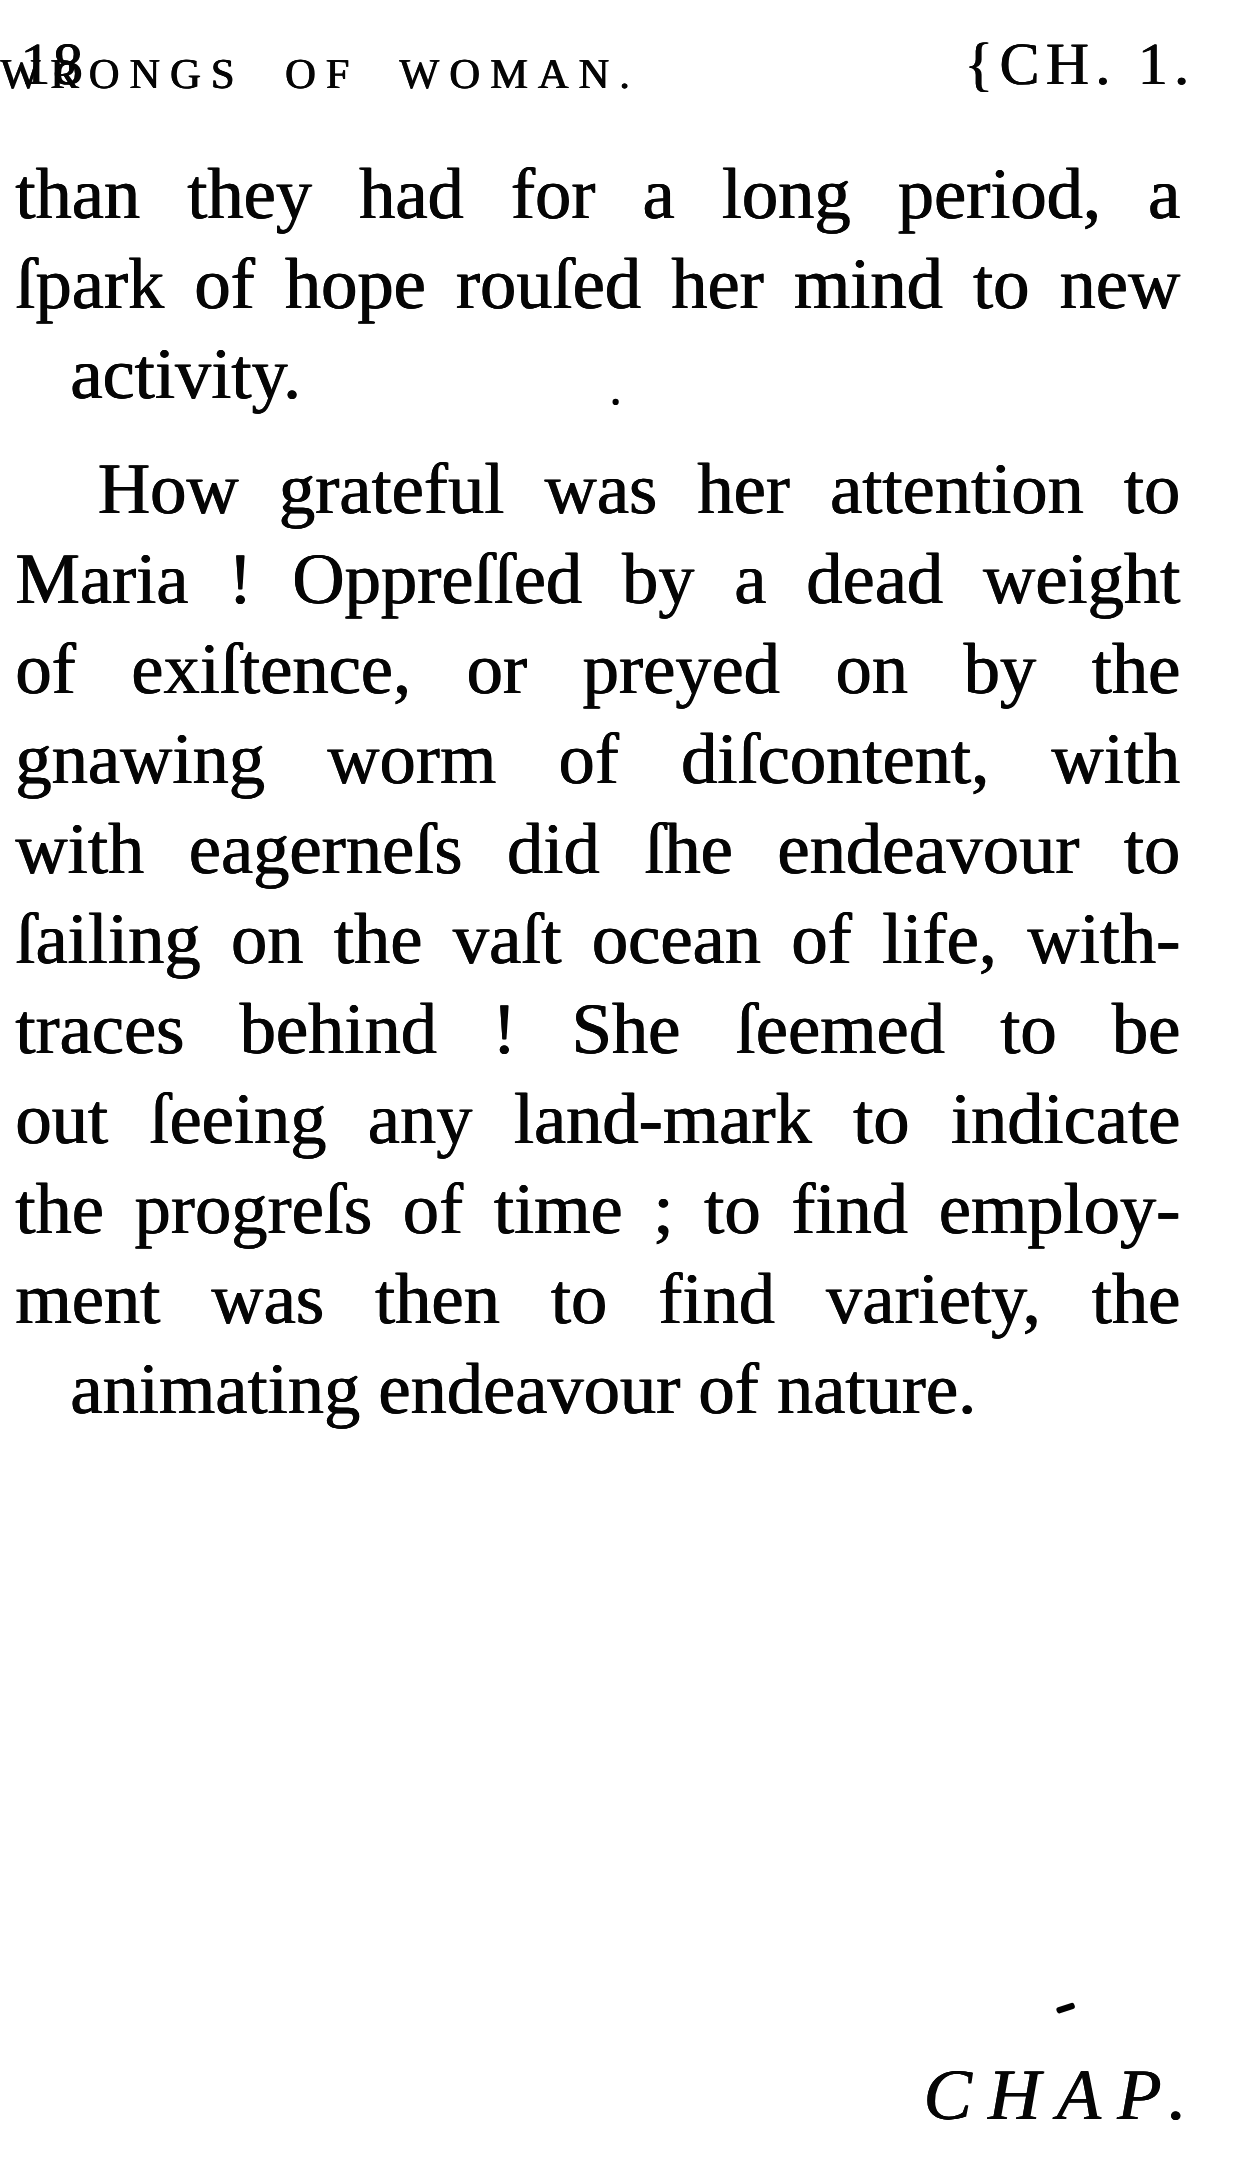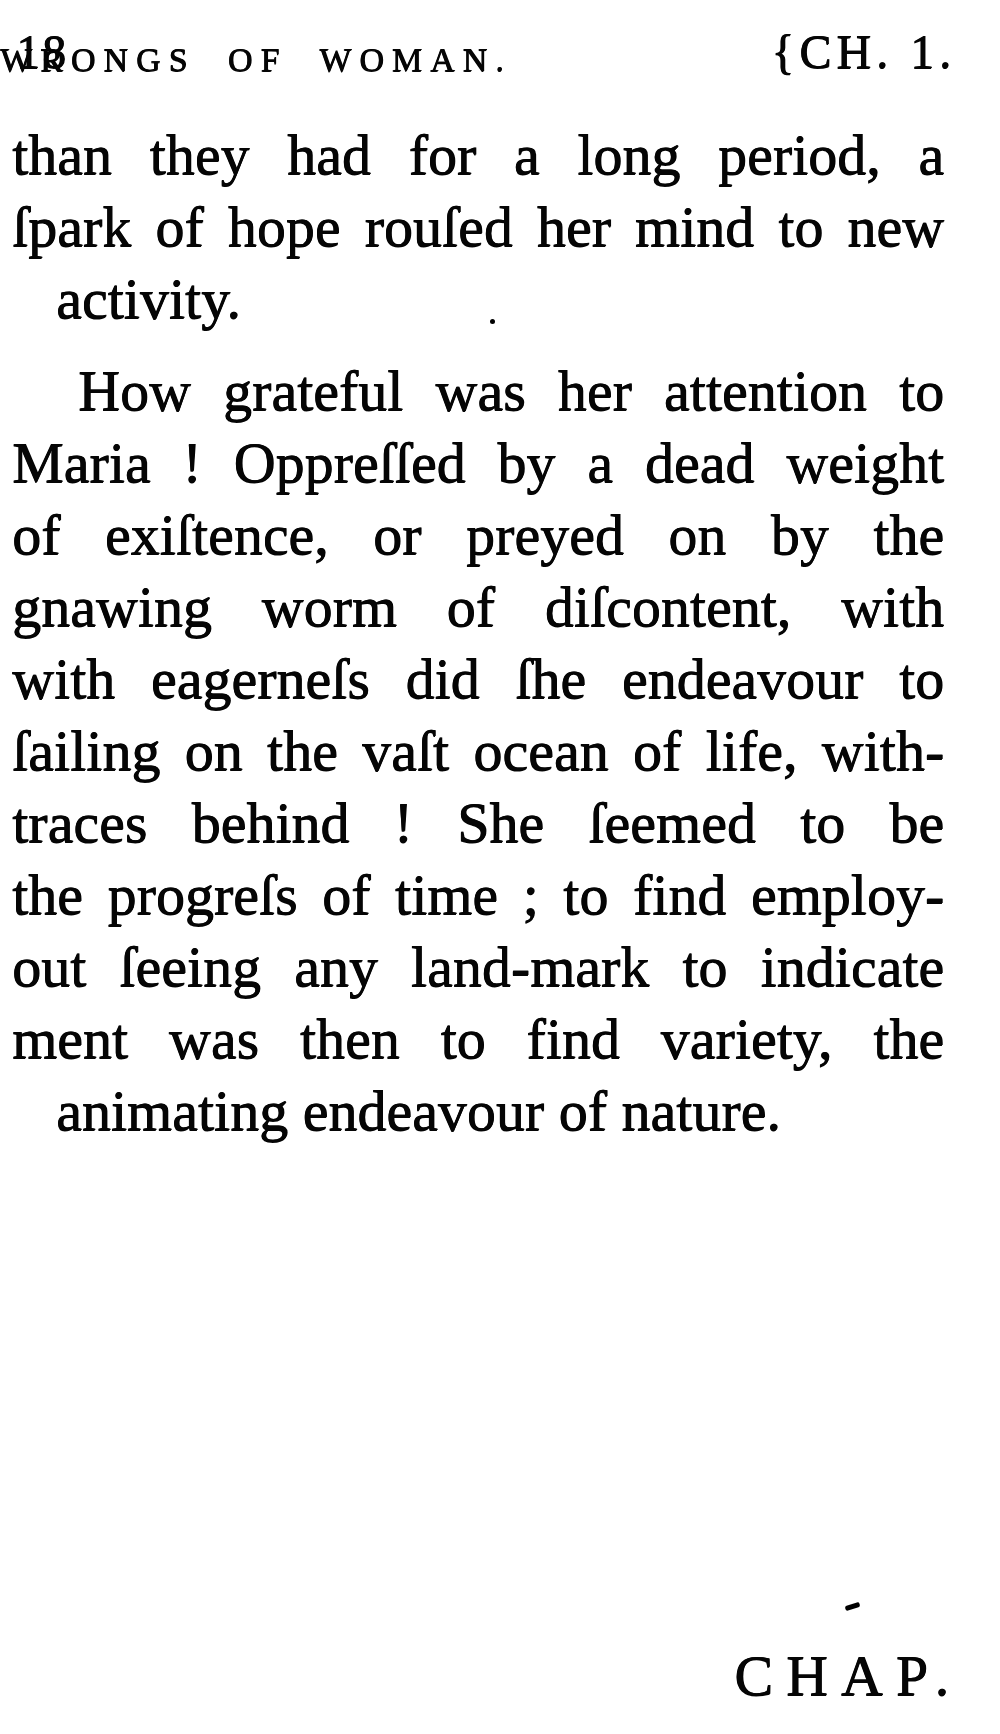--- a/index.html
+++ b/index.html
@@ -33,21 +33,21 @@
     font-size: 58px; line-height: 72px;
   }
   .line { text-align: justify; white-space: normal; }
   .line.j { text-align-last: justify; }
   .line.end { text-align: left; text-align-last: left; margin-left: 44px; }
   .line.indent { padding-left: 66px; margin-top: 20px; }
 
   
   .catchword {
     position: absolute; top: 1647px; right: 38px;
-    font-size: 58px; line-height: 1; letter-spacing: 13px;
+    font-size: 58px; line-height: 1; letter-spacing: 13px; font-style: italic;
   }
 
   
   .speck { position: absolute; background: #000; }
   .speck-1 { left: 490px; top: 319px; width: 5px; height: 5px; border-radius: 50%; }
   .speck-2 { left: 845px; top: 1604px; width: 15px; height: 5px; border-radius: 2px; transform: rotate(-18deg); }
 </style>
 </head>
 <body>
 
@@ -63,22 +63,22 @@
     <div class="line j">than they had for a long period, a</div>
     <div class="line j">ſpark of hope rouſed her mind to new</div>
     <div class="line end">activity.</div>
     <div class="line j indent">How grateful was her attention to</div>
     <div class="line j">Maria ! Oppreſſed by a dead weight</div>
     <div class="line j">of exiſtence, or preyed on by the</div>
     <div class="line j">gnawing worm of diſcontent, with</div>
     <div class="line j">with eagerneſs did ſhe endeavour to</div>
     <div class="line j">ſailing on the vaſt ocean of life, with-</div>
     <div class="line j">traces behind ! She ſeemed to be</div>
+    <div class="line j">out ſeeing any land-mark to indicate</div>
     <div class="line j">the progreſs of time ; to find employ-</div>
-    <div class="line j">out ſeeing any land-mark to indicate</div>
     <div class="line j">ment was then to find variety, the</div>
     <div class="line end">animating endeavour of nature.</div>
   </main>
 
   <div class="catchword ink">CHAP.</div>
 
   <div class="speck speck-1"></div>
   <div class="speck speck-2"></div>
 
 </div>

